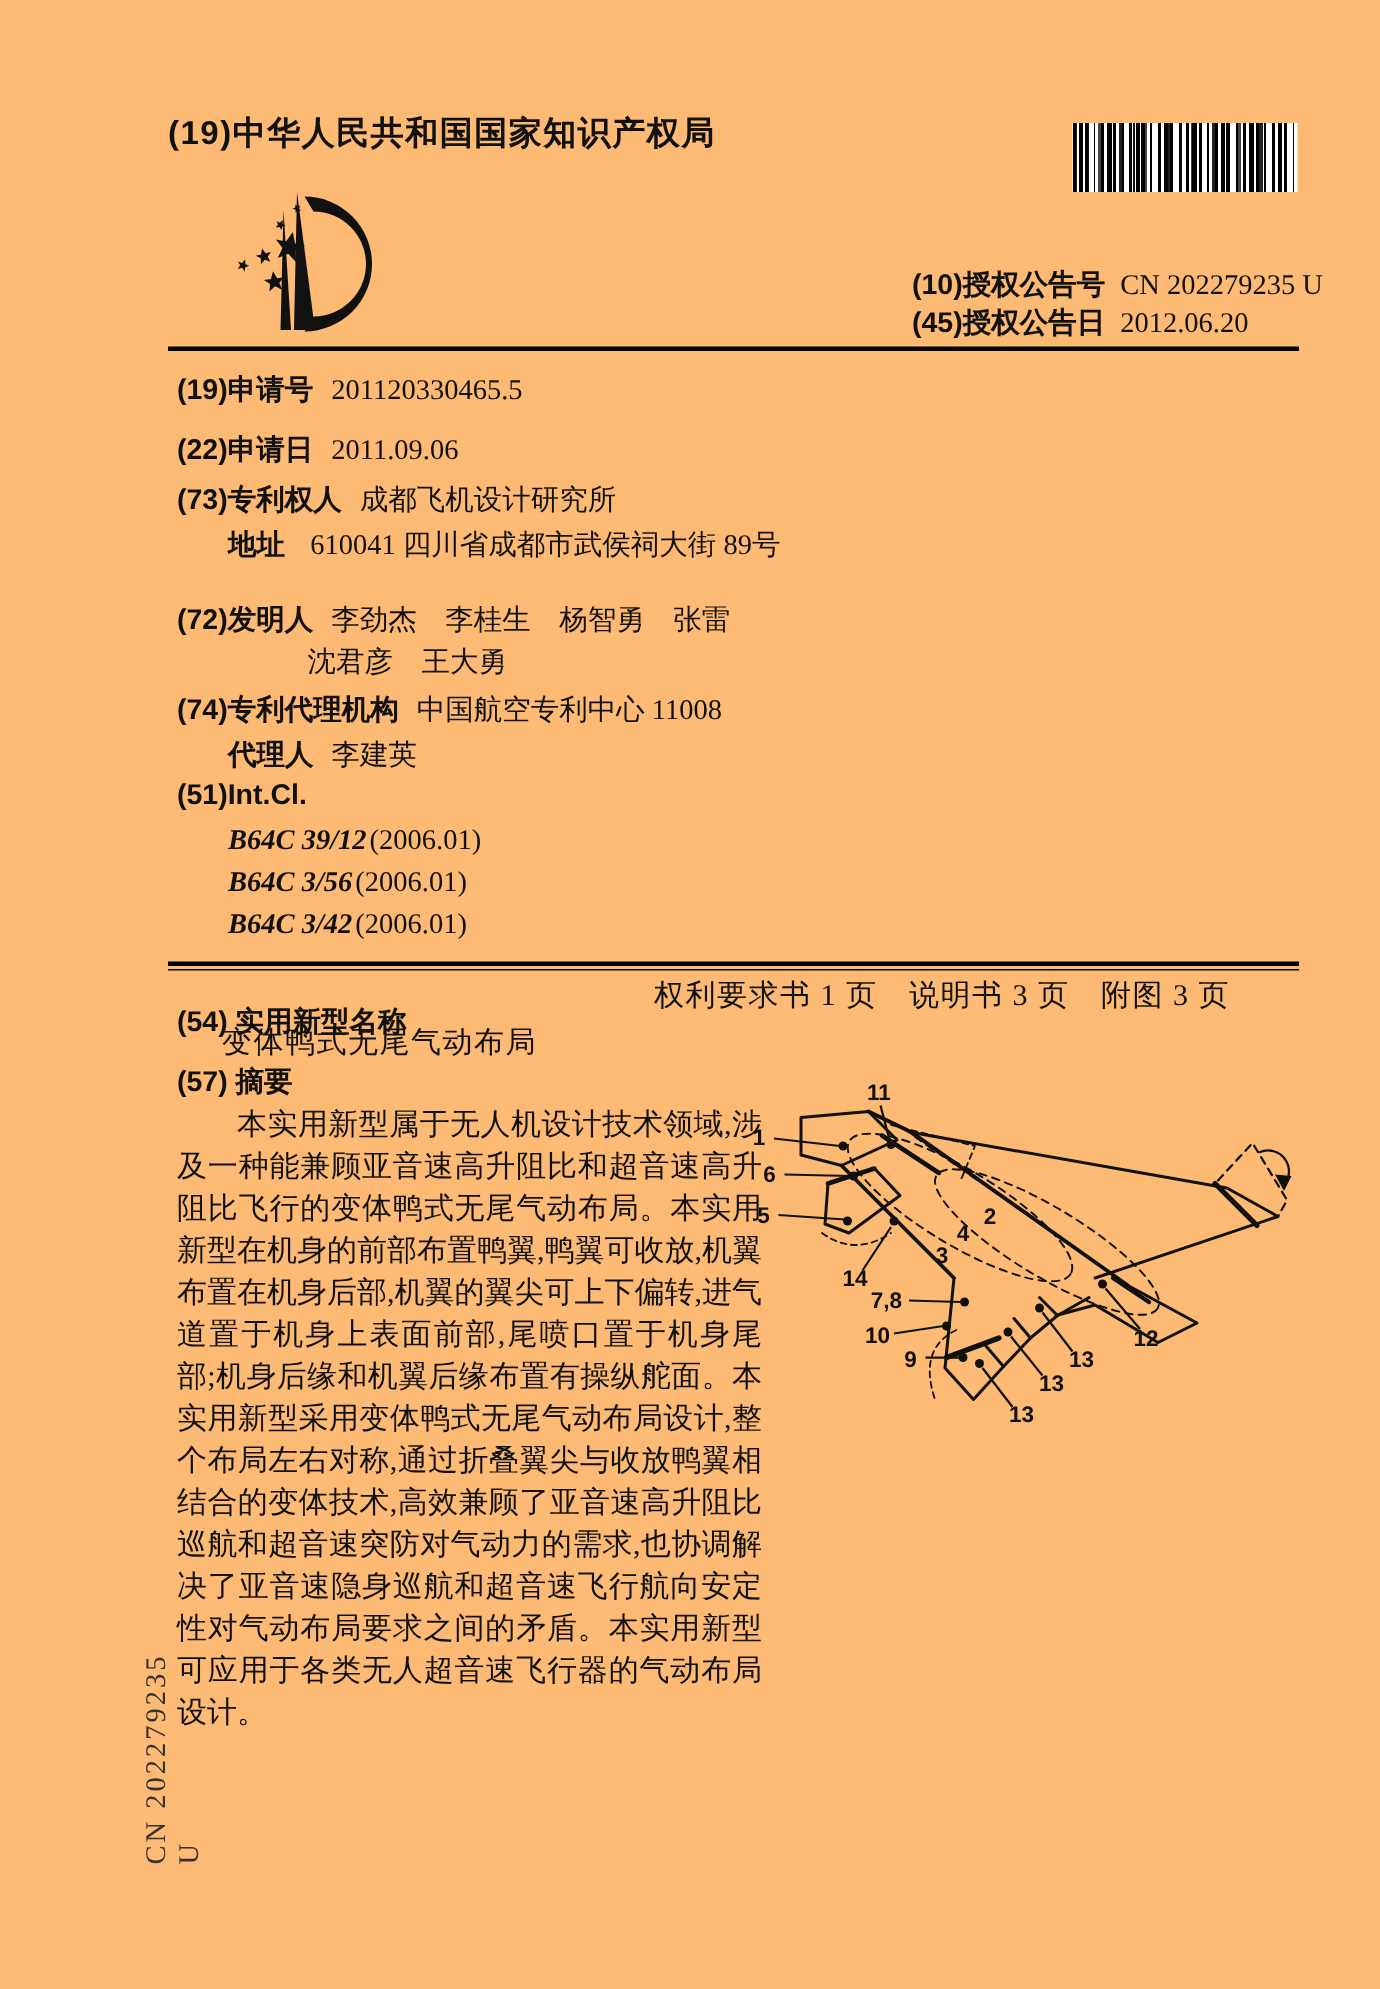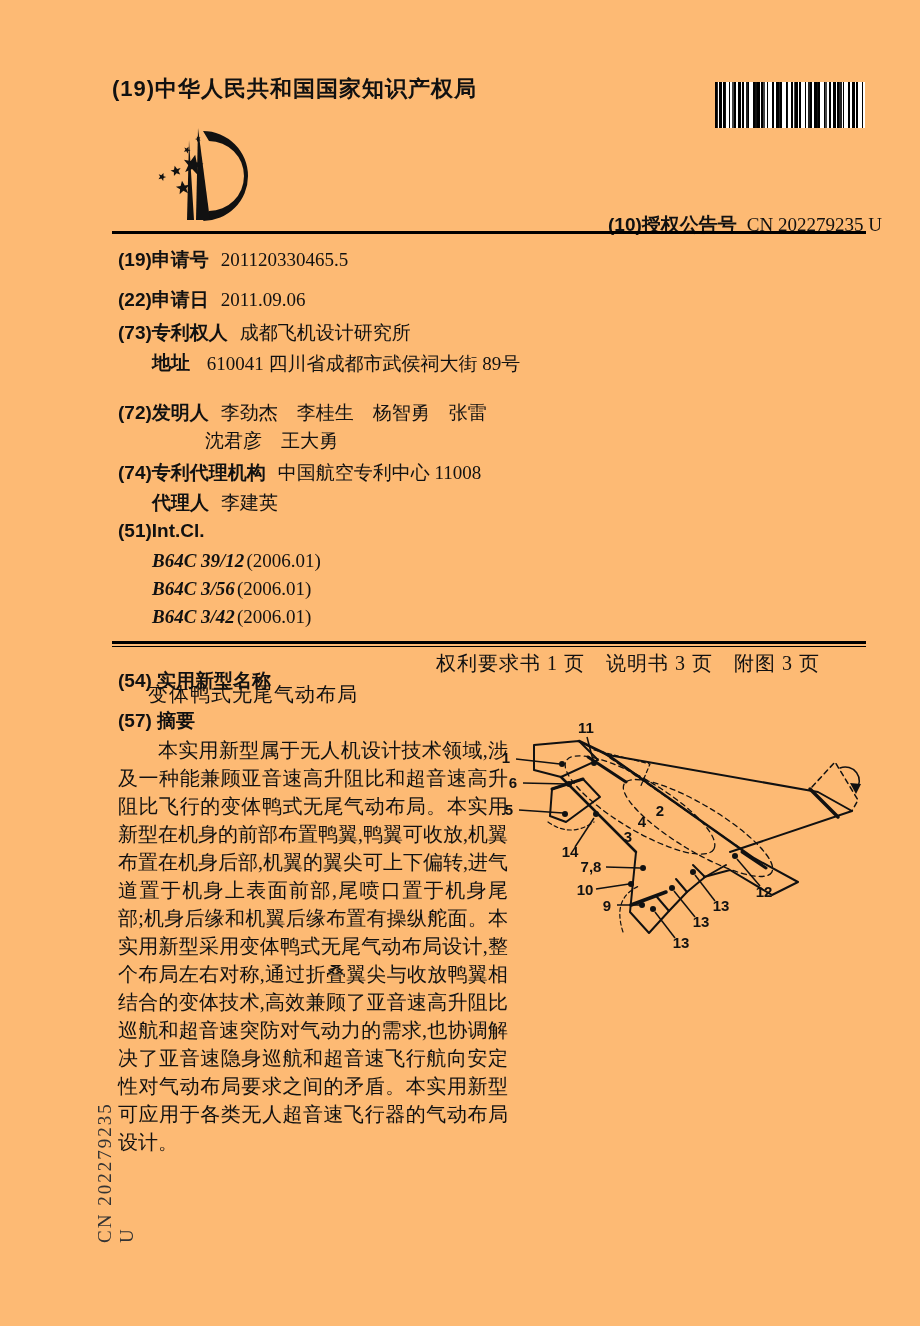--- a/index.html
+++ b/index.html
@@ -11,21 +11,21 @@
   .abs{position:absolute;}
   .office-line{left:112px;top:74px;font-size:22px;font-weight:600;letter-spacing:1px;}
   .barcode{left:715px;top:82px;width:150px;height:46px;
     background-image:
       repeating-linear-gradient(90deg,#000 0 2px,rgba(255,255,255,0) 2px 4px,#000 4px 7px,rgba(255,255,255,0) 7px 8px,#000 8px 10px,rgba(255,255,255,0) 10px 14px,#000 14px 15px,rgba(255,255,255,0) 15px 19px),
       repeating-linear-gradient(90deg,#222 0 3px,#fff 3px 9px,#111 9px 11px,#fff 11px 17px,#444 17px 19px,#fff 19px 31px);
   }
   .logo{left:146px;top:124px;}
   .doc-type{left:358px;top:134px;font-size:28px;font-weight:700;letter-spacing:2px;}
   .pub-block{left:608px;top:178px;font-size:19px;line-height:25px;}
-  .pub-row{display:flex;gap:10px;white-space:nowrap;margin-top:34px;}
+  .pub-row{display:flex;gap:10px;white-space:nowrap;}
   .lbl{font-family:"Liberation Sans","DejaVu Sans",sans-serif;font-weight:700;}
   .val{font-family:"Liberation Serif","DejaVu Serif",serif;}
   .hr1{left:112px;top:231px;width:754px;height:0;border-top:3px solid #000;}
   .hr2{left:112px;top:641px;width:754px;height:2px;border-top:3px solid #000;border-bottom:1px solid #000;}
   .fields{left:118px;top:244px;width:430px;font-size:19px;}
   .frow{position:absolute;white-space:nowrap;}
   .frow .lbl{margin-right:12px;}
   .addr-wrap{white-space:normal;}
   .addr-val{display:inline-block;width:318px;vertical-align:top;line-height:28px;}
   .intcl-code{font-style:italic;font-weight:700;font-family:"Liberation Serif",serif;margin-right:2px;}
@@ -67,20 +67,24 @@
       </g>
     </svg>
   </div>
 
 
   <div class="abs pub-block">
     <div class="pub-row">
       <span class="lbl">(10)授权公告号</span>
       <span class="val">CN 202279235 U</span>
     </div>
+    <div class="pub-row">
+      <span class="lbl">(45)授权公告日</span>
+      <span class="val">2012.06.20</span>
+    </div>
   </div>
 
   <div class="abs hr1"></div>
 
   <div class="abs fields">
     <div class="frow" style="top:3px;">
       <span class="lbl">(19)申请号</span><span class="val">201120330465.5</span>
     </div>
     <div class="frow" style="top:43px;">
       <span class="lbl">(22)申请日</span><span class="val">2011.09.06</span>

